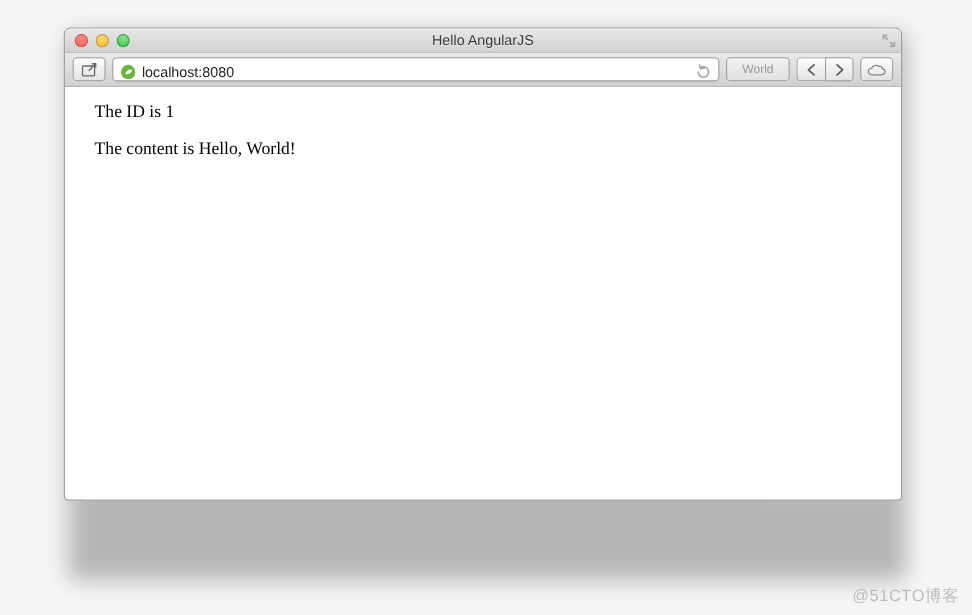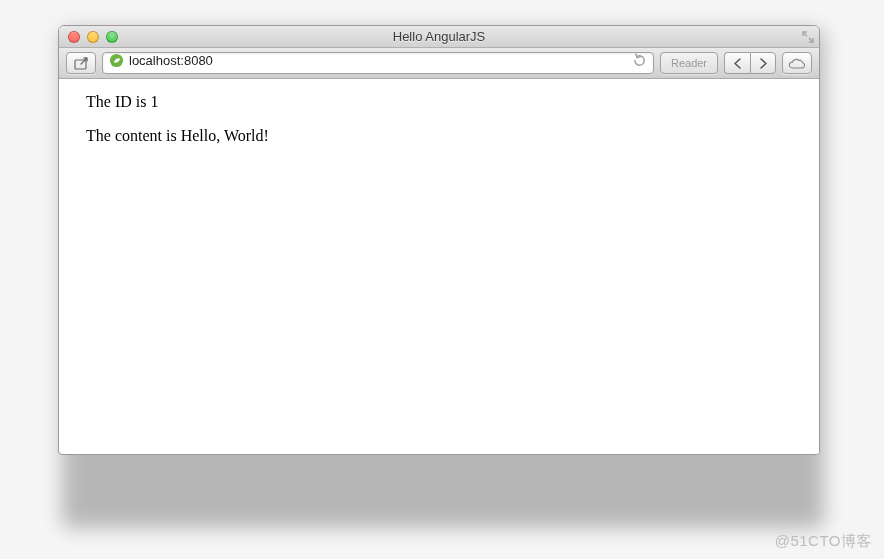--- a/index.html
+++ b/index.html
@@ -119,21 +119,21 @@
     .nav-btn:first-child { border-radius: 4px 0 0 4px; border-right: none; }
     .nav-btn:last-child { border-radius: 0 4px 4px 0; }
     .cloud-btn { width: 30px; }
     .url-bar {
       flex: 1;
       height: 22px;
       border-radius: 4px;
       border: 1px solid #a0a0a0;
       background: #fff;
       display: flex;
-      align-items: flex-start;
+      align-items: flex-end;
       padding: 0 6px;
       gap: 5px;
       box-shadow: inset 0 1px 2px rgba(0,0,0,0.08);
     }
     .favicon {
       width: 15px;
       height: 15px;
       display: flex;
       align-items: center;
       justify-content: center;
@@ -207,21 +207,21 @@
       </span>
       <input class="url-text" readonly="" value="localhost:8080" style="">
       <span class="reload-icon" title="Reload">
         <svg viewBox="0 0 16 16">
             <path d="M3 8a5 5 0 1 0 2-4" fill="none" stroke="#555" stroke-width="1.5" stroke-linecap="round"></path>
             <path d="M5 1 L5 5 L9 5" fill="none" stroke="#555" stroke-width="1.5" stroke-linecap="round" transform="rotate(-15 5 4)"></path>
           </svg>
       </span>
     </div>
 
-    <div class="tool-btn reader-btn">Reader</div>
+    <div class="tool-btn reader-btn">World</div>
 
     <div class="nav-group">
       <div class="nav-btn" title="Back">
         <svg width="9" height="11" viewBox="0 0 9 11">
             <path d="M7 1 L2 5.5 L7 10" fill="none" stroke="#5a5a5a" stroke-width="1.6" stroke-linecap="round" stroke-linejoin="round"></path>
           </svg>
       </div>
       <div class="nav-btn" title="Forward">
         <svg width="9" height="11" viewBox="0 0 9 11">
             <path d="M2 1 L7 5.5 L2 10" fill="none" stroke="#5a5a5a" stroke-width="1.6" stroke-linecap="round" stroke-linejoin="round"></path>

